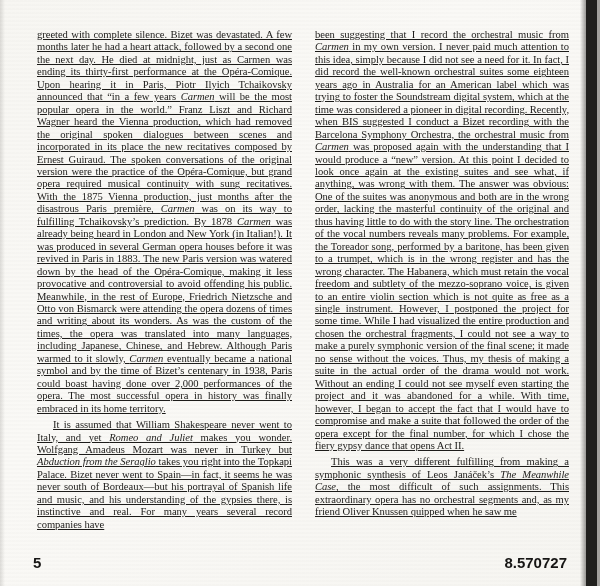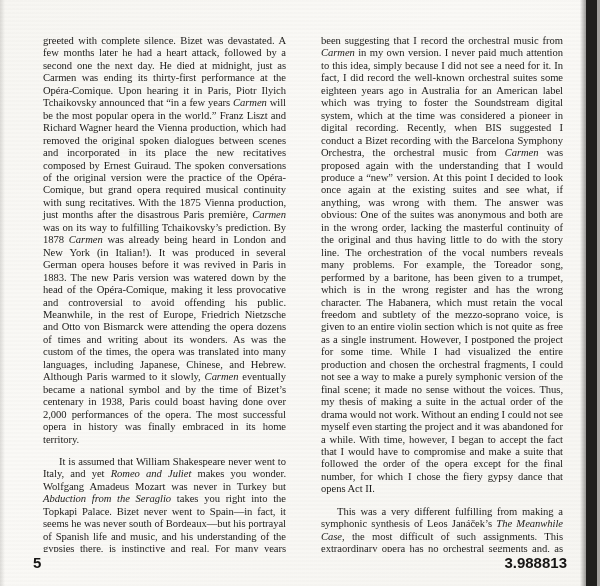--- a/index.html
+++ b/index.html
@@ -29,22 +29,23 @@
     height: 527px;
     overflow: hidden;
     text-align: justify;
     color: #1c1b19;
     font-size: 10.6px;
     line-height: 12.45px;
     letter-spacing: -0.05px;
   }
   .col-right { width: 262px; }
   .col p {
-    margin: 10px;
+    margin: 4px;
     text-align: justify;
+    text-decoration: underline;
   }
   .col p.indent { text-indent: 16px; }
   .col em { font-style: italic; }
   .footer {
     position: absolute;
     left: 33px;
     right: 33px;
     bottom: 15px;
     display: flex;
     justify-content: space-between;
@@ -94,21 +95,21 @@
         <p class="indent"><span>It is assumed that William Shakespeare never went to Italy, and yet </span><em>Romeo and Juliet</em><span> makes you wonder. Wolfgang Amadeus Mozart was never in Turkey but </span><em>Abduction from the Seraglio</em><span> takes you right into the Topkapi Palace. Bizet never went to Spain—in fact, it seems he was never south of Bordeaux—but his portrayal of Spanish life and music, and his understanding of the gypsies there, is instinctive and real. For many years several record companies have</span></p>
       </div>
     <div class="col col-right">
         <p><span>been suggesting that I record the orchestral music from </span><em>Carmen</em><span> in my own version. I never paid much attention to this idea, simply because I did not see a need for it. In fact, I did record the well-known orchestral suites some eighteen years ago in Australia for an American label which was trying to foster the Soundstream digital system, which at the time was considered a pioneer in digital recording. Recently, when BIS suggested I conduct a Bizet recording with the Barcelona Symphony Orchestra, the orchestral music from </span><em>Carmen</em><span> was proposed again with the understanding that I would produce a “new” version. At this point I decided to look once again at the existing suites and see what, if anything, was wrong with them. The answer was obvious: One of the suites was anonymous and both are in the wrong order, lacking the masterful continuity of the original and thus having little to do with the story line. The orchestration of the vocal numbers reveals many problems. For example, the Toreador song, performed by a baritone, has been given to a trumpet, which is in the wrong register and has the wrong character. The Habanera, which must retain the vocal freedom and subtlety of the mezzo-soprano voice, is given to an entire violin section which is not quite as free as a single instrument. However, I postponed the project for some time. While I had visualized the entire production and chosen the orchestral fragments, I could not see a way to make a purely symphonic version of the final scene; it made no sense without the voices. Thus, my thesis of making a suite in the actual order of the drama would not work. Without an ending I could not see myself even starting the project and it was abandoned for a while. With time, however, I began to accept the fact that I would have to compromise and make a suite that followed the order of the opera except for the final number, for which I chose the fiery gypsy dance that opens Act II.</span></p>
         <p class="indent"><span>This was a very different fulfilling from making a symphonic synthesis of Leos Janáček’s </span><em>The Meanwhile Case</em><span>, the most difficult of such assignments. This extraordinary opera has no orchestral segments and, as my friend Oliver Knussen quipped when he saw me</span></p>
       </div>
   </div>
 
   <div class="footer">
     <span>5</span>
-    <span>3.988813</span>
+    <span>8.570727</span>
   </div>
 
   <div class="edge-left"></div>
   <div class="edge-right-shadow"></div>
   <div class="edge-right-dark"></div>
   <div class="edge-right-gray"></div>
 
 </div>
 
 </body></html>

